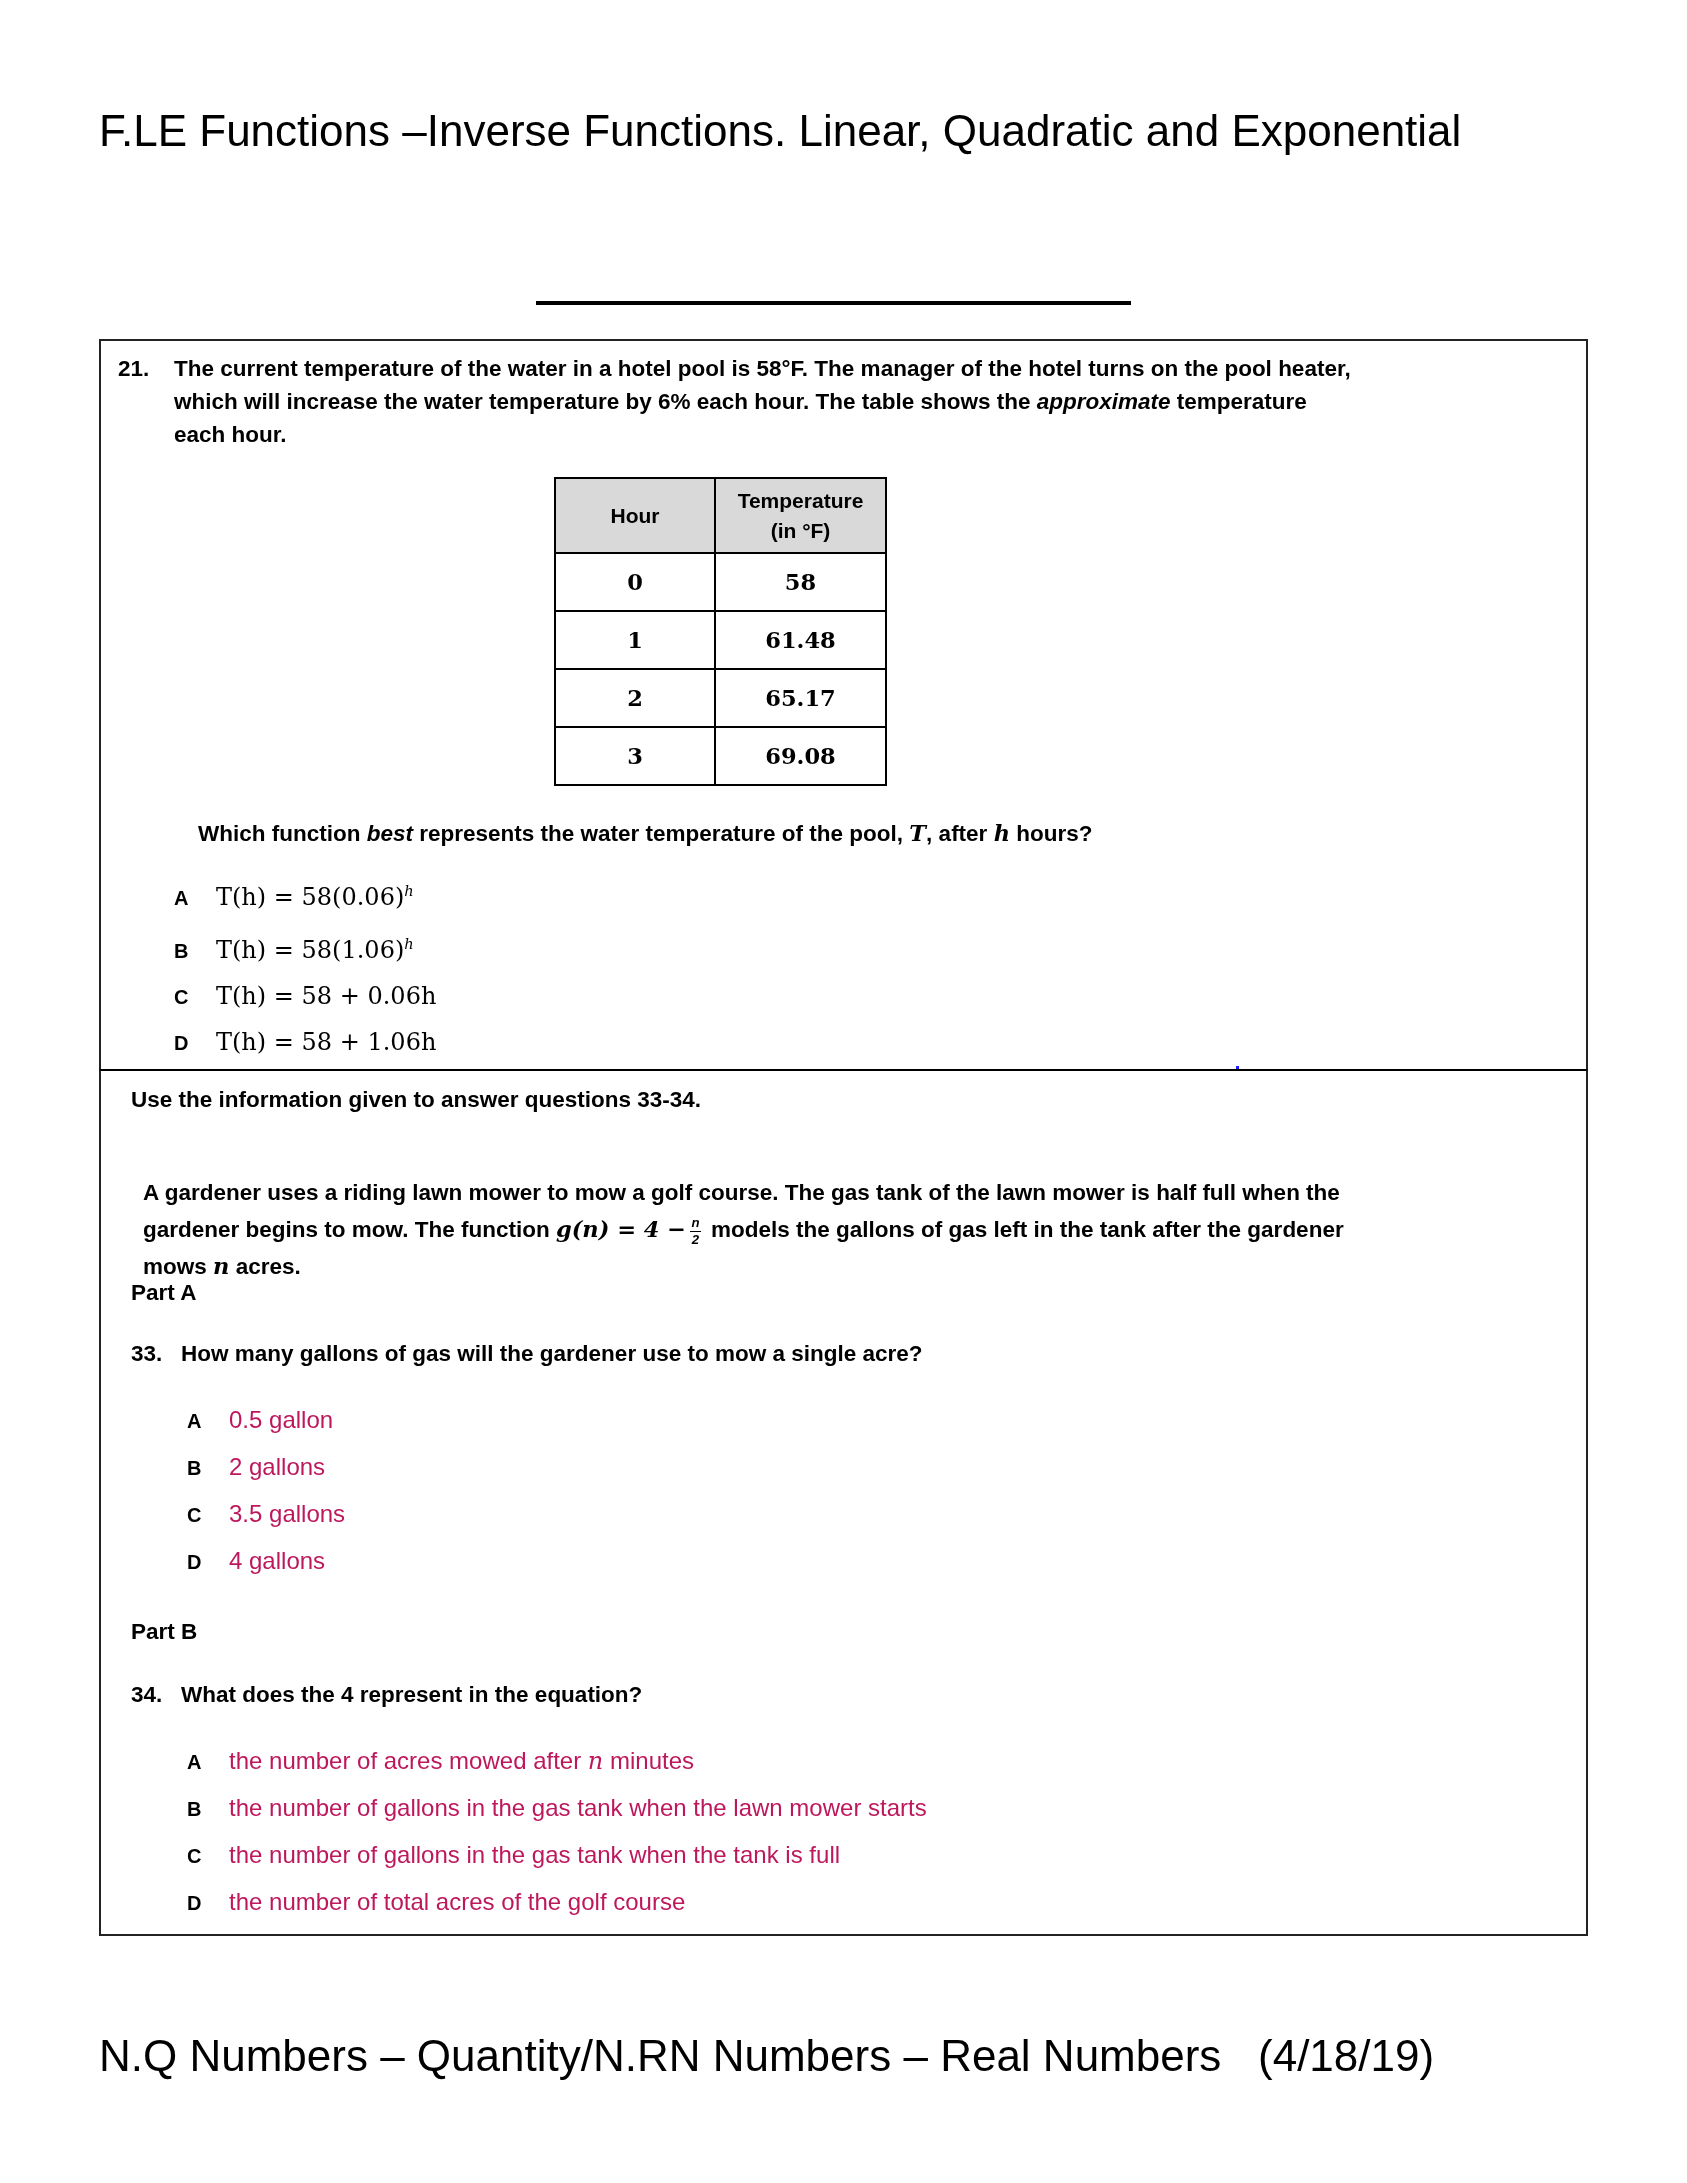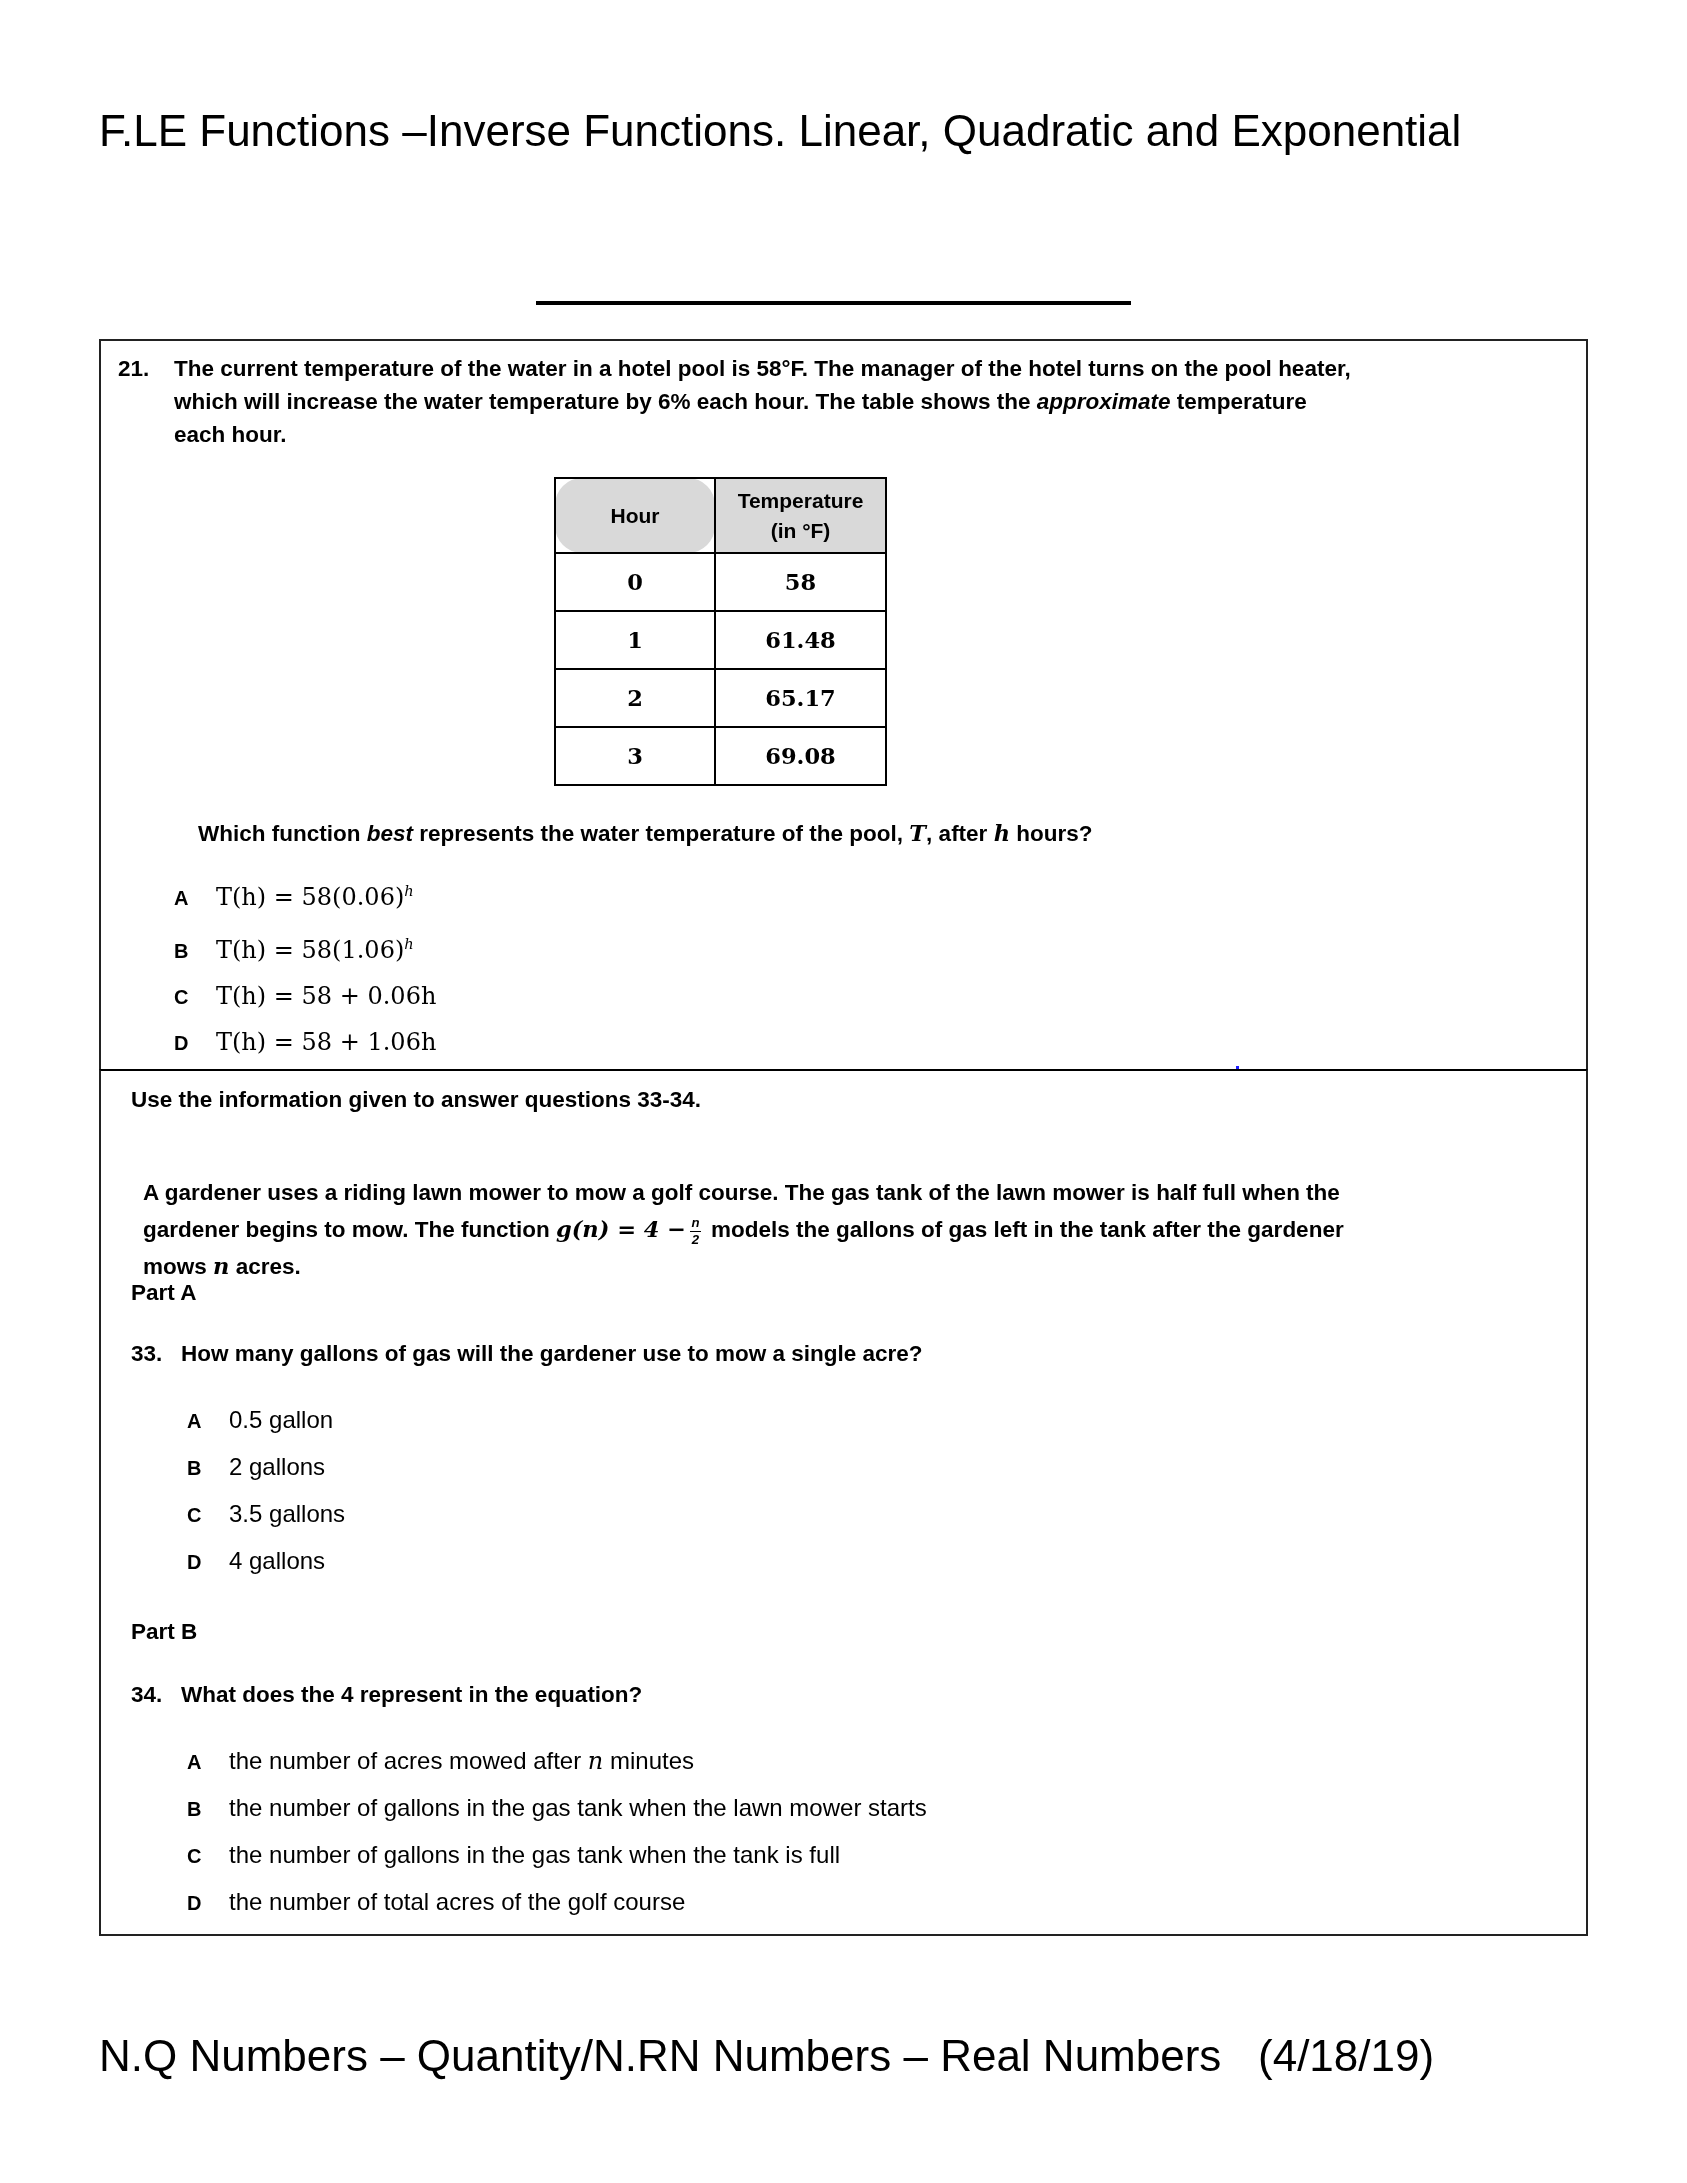--- a/index.html
+++ b/index.html
@@ -10,40 +10,40 @@
   .box { position: absolute; left: 99px; width: 1489px; border: 2px solid #222; box-sizing: border-box; }
   .box1 { top: 339px; height: 732px; border-bottom: none; }
   .box2 { top: 1069px; height: 867px; border-top: 2.6px solid #000; }
   .q { position: absolute; font-weight: bold; font-size: 22.5px; line-height: 33px; font-family: "Liberation Sans", sans-serif; }
   .q21-num { left: 17px; top: 10.6px; }
   .q21-text { left: 73px; top: 10.6px; width: 1178px; }
   .ital { font-style: italic; }
   table.temps { position: absolute; left: 453px; top: 136px; border-collapse: collapse; font-family: "DejaVu Sans", sans-serif; font-weight: bold; font-size: 22.5px; }
   table.temps td, table.temps th { border: 2px solid #000; text-align: center; }
   table.temps th { background: #d9d9d9; height: 71px; line-height: 30px; font-size: 21px; font-family: "Liberation Sans", sans-serif; }
-  table.temps th.c1 { width: 156px; border-radius: 27px; }
+  table.temps th.c1 { width: 156px; }
   table.temps th.c2 { width: 167px; }
   table.temps td { height: 54px; font-family: "DejaVu Serif", serif; }
   .q21-prompt { left: 73px; top: 476px; margin-left: 24px; }
   .choices { position: absolute; font-size: 24px; line-height: 45px; }
   .choices .row { display: flex; align-items: baseline; }
   .choices .letter { font-weight: bold; font-size: 20px; width: 42px; font-family: "Liberation Sans", sans-serif; }
   .choices .val { font-family: "DejaVu Serif", serif; }
   .c21 { left: 73px; top: 527px; }
   .c21 .val { font-size: 24px; }
   .mi { font-style: italic; }
   sup { font-size: 14.6px; font-style: italic; }
   .intro { left: 30px; top: 12px; }
   .scenario { left: 42px; top: 74px; width: 1204px; line-height: 37px; margin-top: 29px; }
   .frac { display: inline-block; vertical-align: middle; text-align: center; font-size: 13.2px; line-height: 13.2px; margin: 0 4px; font-style: italic; }
   .frac span { display: block; }
   .frac .bar { border-top: 1.3px solid #000; width: 10.6px; margin: 1.3px auto; }
   .partA { left: 30px; top: 205px; }
   .choices.c33 { left: 86px; top: 326px; }
-  .choices .val2 { font-family: "Liberation Sans", sans-serif; font-size: 24px; color: #000000; }
+  .choices .val2 { font-family: "Liberation Sans", sans-serif; font-size: 24px; color: #be185d; }
   .partB { left: 30px; top: 544px; }
   .q34 { left: 30px; top: 607px; }
   .choices.c34 { left: 86px; top: 667px; }
   .footer-title { position: absolute; left: 99px; top: 2024px; font-size: 44px; line-height: 64px; font-family: "Liberation Sans", sans-serif; white-space: pre; text-align: right; }
   .blue-dot { position: absolute; left: 1236px; top: 1066px; width: 3.3px; height: 3.3px; background: #1e1eff; }
 </style>
 </head>
 <body>
 
 <div class="page-title">

